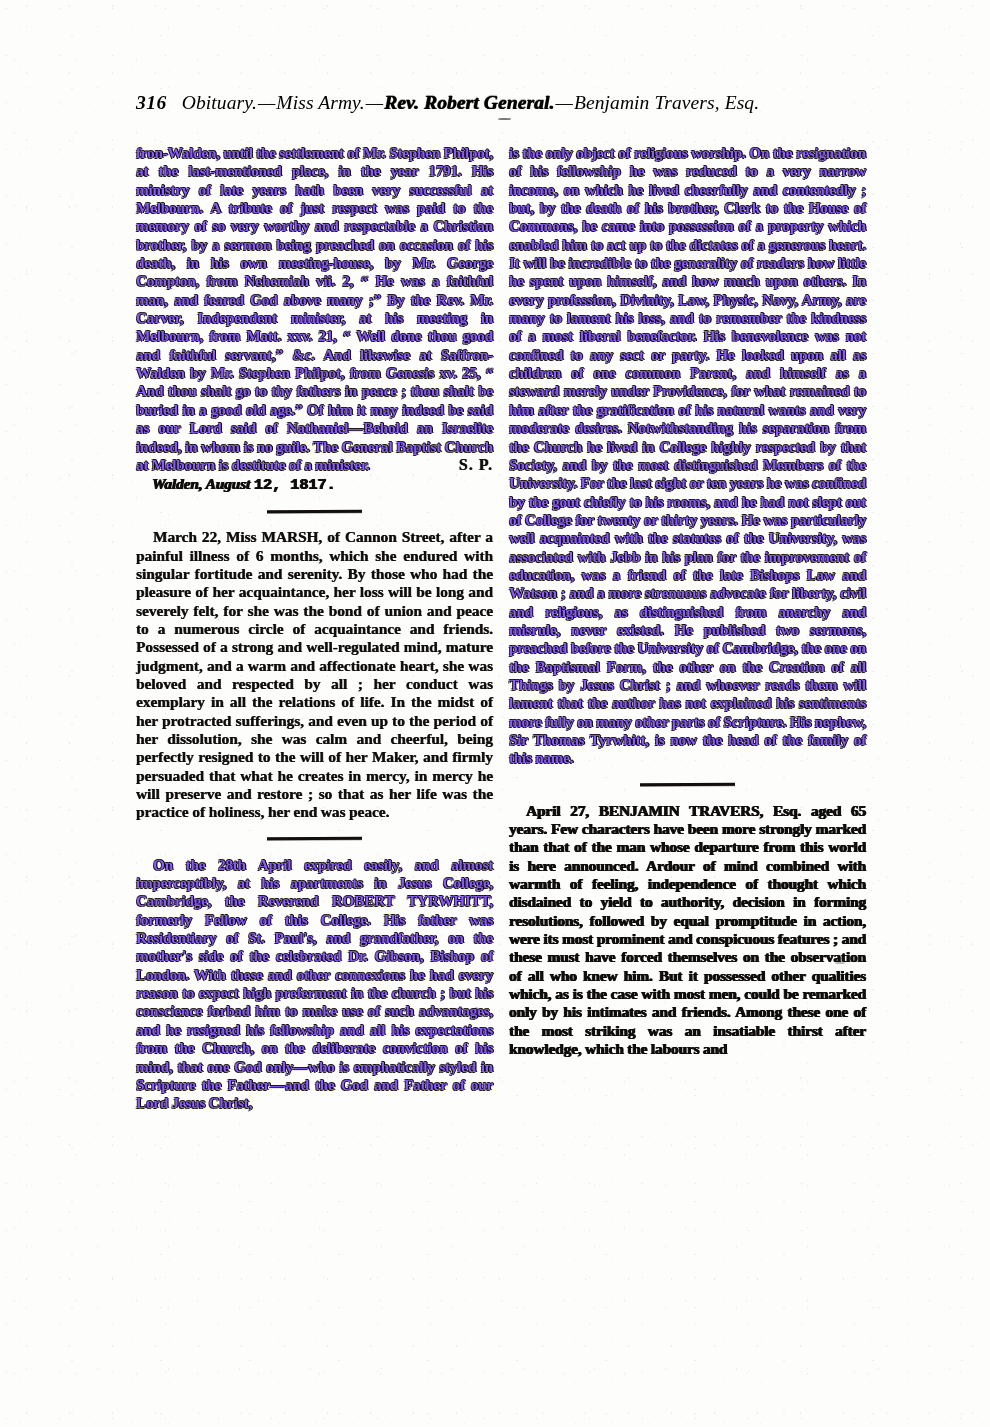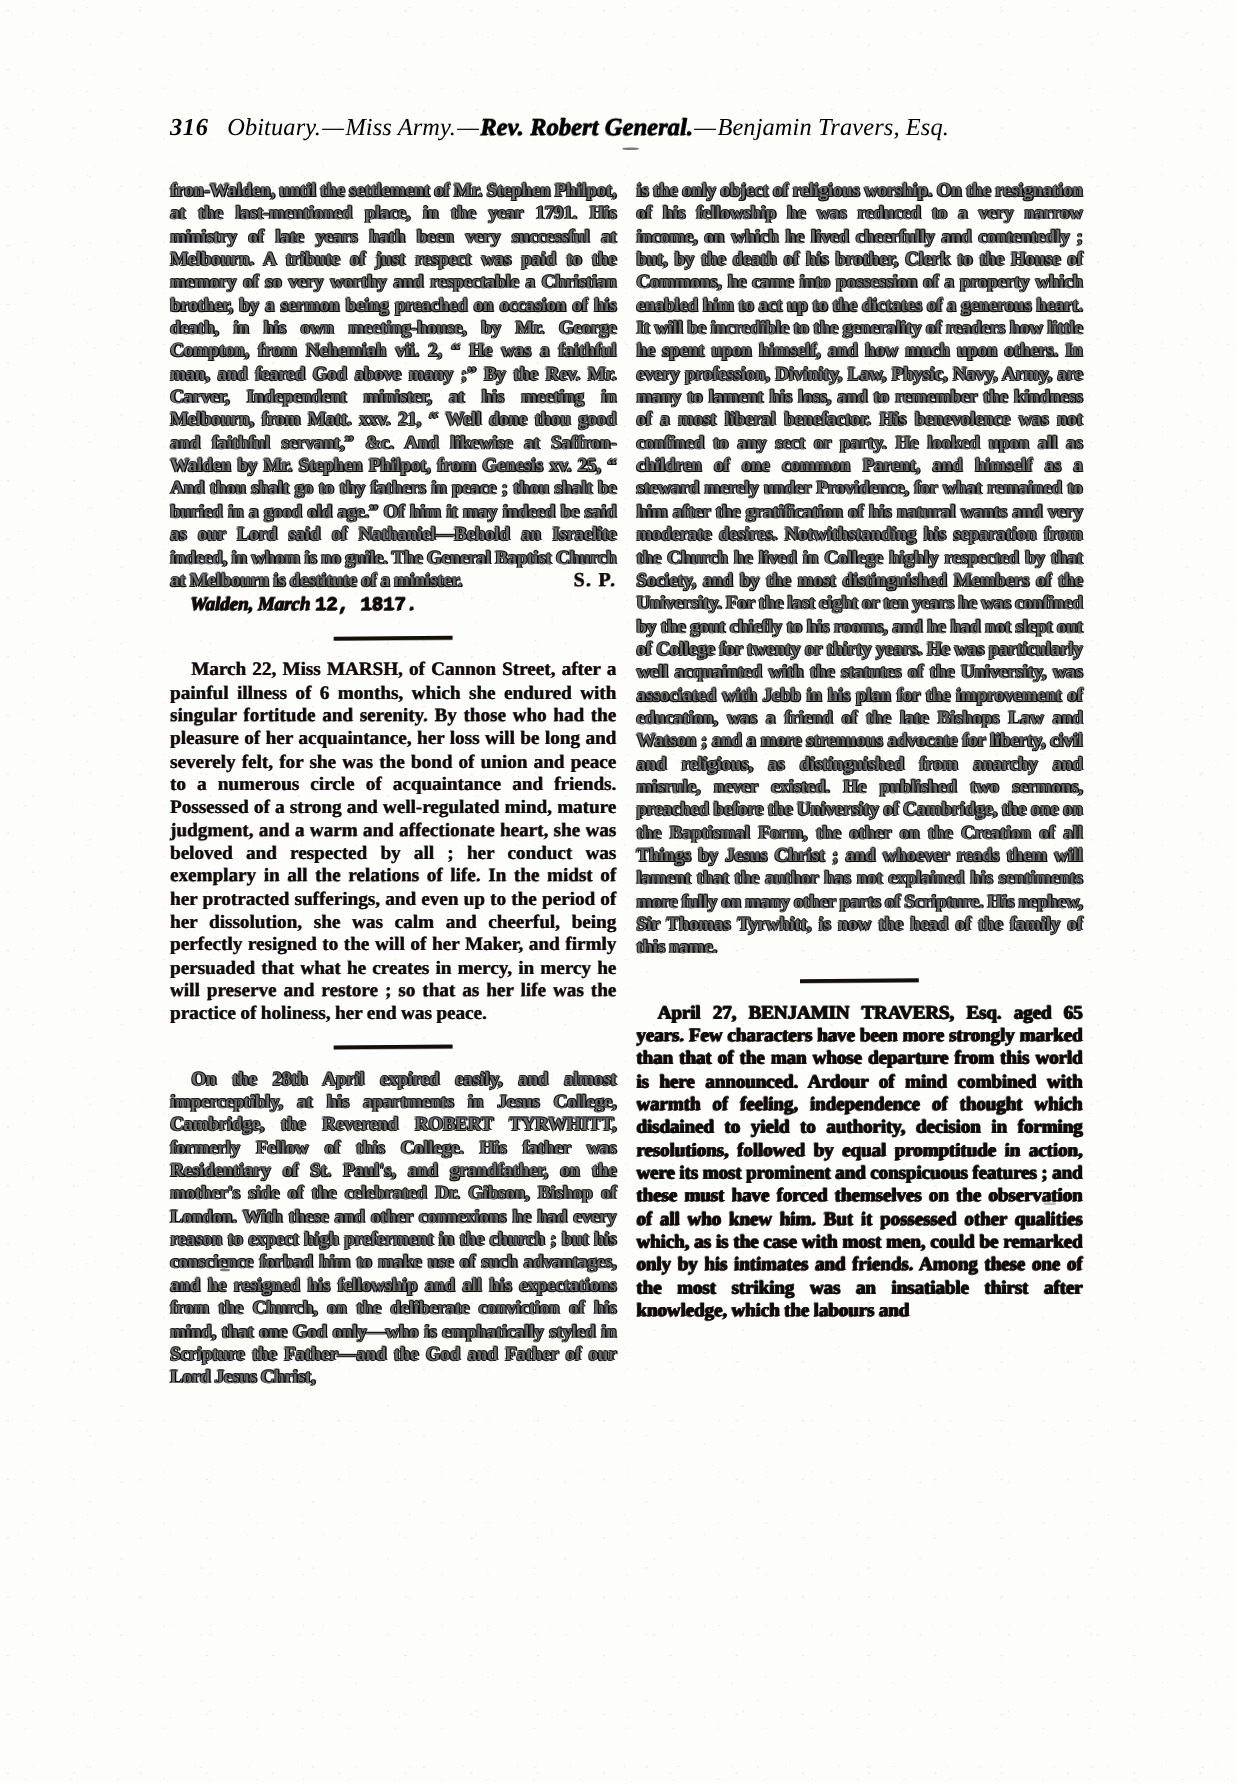--- a/index.html
+++ b/index.html
@@ -93,21 +93,21 @@
     text-shadow: .45px 0 0 rgba(0,0,0,.65), -.35px .25px 0 rgba(0,0,0,.4);
   }
   .ink3 {
     font-weight: 700;
     text-shadow: .7px 0 0 rgba(0,0,0,.9), -.6px .4px 0 rgba(0,0,0,.7),
                  .3px -.5px 0 rgba(0,0,0,.55), -.2px -.4px 0 rgba(0,0,0,.4);
     letter-spacing: -0.1px;
   }
   .ink4 {
     font-weight: 700;
-    color: #737373;
+    color: #8b5cf6;
     text-shadow: .9px .2px 0 rgba(0,0,0,1), -.8px .5px 0 rgba(0,0,0,.9),
                  .4px -.7px 0 rgba(0,0,0,.8), -.5px -.6px 0 rgba(0,0,0,.7),
                  1.1px -.2px 0 rgba(0,0,0,.5);
     letter-spacing: -0.25px;
   }
 
   i, .ital { }
   .sig {
     display: block;
     text-align: left;
@@ -177,21 +177,21 @@
     <div class="cols">
 
       <div class="col">
 
         <p class="para ink4 lastleft">fron-Walden, until the settlement of Mr. Stephen Philpot, at the last-mentioned place, in the year 1791. His ministry of late years hath been very successful at Melbourn. A tribute of just respect was paid to the memory of so very worthy and respectable a Christian brother, by a sermon being preached on occasion of his death, in his own meeting-house, by Mr. George Compton, from Nehemiah vii. 2, “ He was a faithful man, and feared God above many ;” By the Rev. Mr. Carver, Independent minister, at his meeting in Melbourn, from Matt. xxv. 21, “ Well done thou good and faithful servant,” &amp;c. And likewise at Saffron-Walden by Mr. Stephen Philpot, from Genesis xv. 25, “ And thou shalt go to thy fathers in peace ; thou shalt be buried in a good old age.” Of him it may indeed be said as our Lord said of Nathaniel—Behold an Israelite indeed, in whom is no guile. The General Baptist Church at Melbourn is destitute of a minister.</p>
 
         <span class="sig ink2">S. P.</span>
 
         <p class="dateline ink3">
           <i>Walden,</i>
-          <i>March</i>
+          <i>August</i>
           <span class="rom">12, 1817.</span>
         </p>
 
         <div class="rule-wrap">
           <div class="rule"></div>
         </div>
 
         <p class="para ink2 indent lastleft">March 22, Miss MARSH, of Cannon Street, after a painful illness of 6 months, which she endured with singular fortitude and serenity. By those who had the pleasure of her acquaintance, her loss will be long and severely felt, for she was the bond of union and peace to a numerous circle of acquaintance and friends. Possessed of a strong and well-regulated mind, mature judgment, and a warm and affectionate heart, she was beloved and respected by all ; her conduct was exemplary in all the relations of life. In the midst of her protracted sufferings, and even up to the period of her dissolution, she was calm and cheerful, being perfectly resigned to the will of her Maker, and firmly persuaded that what he creates in mercy, in mercy he will preserve and restore ; so that as her life was the practice of holiness, her end was peace.</p>
 
         <div class="rule-wrap">

